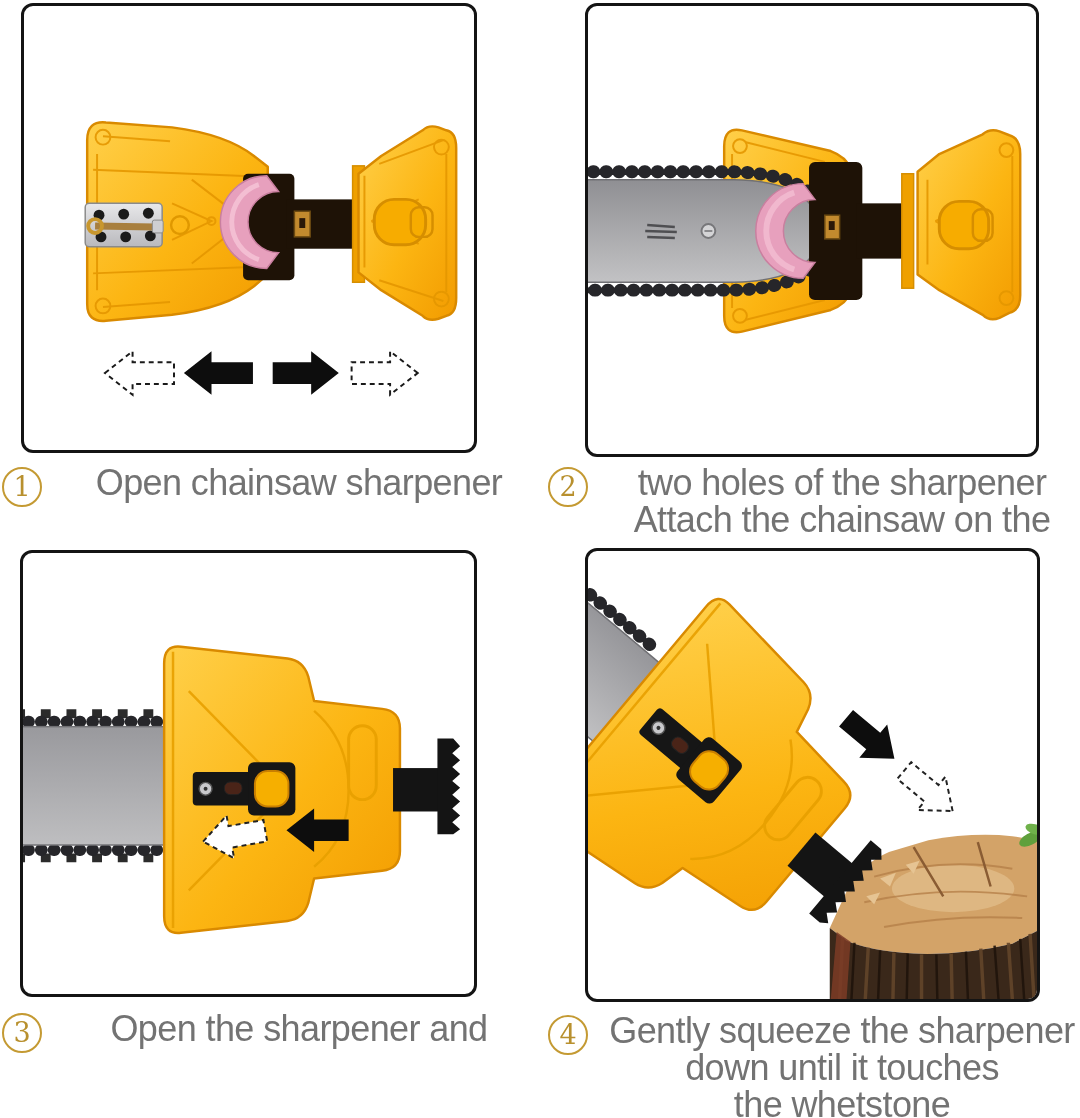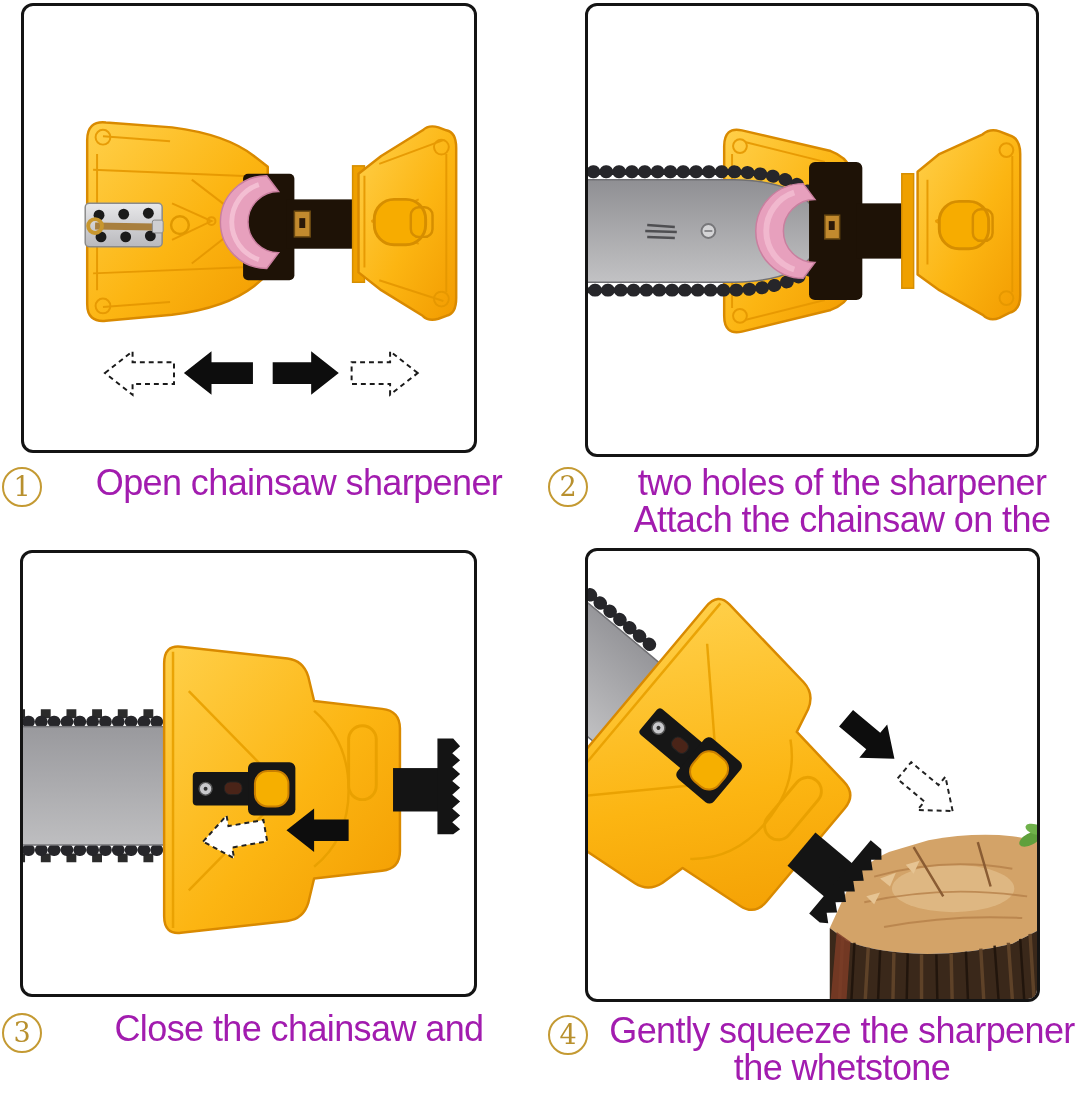--- a/index.html
+++ b/index.html
@@ -4,21 +4,21 @@
 <style>
   html,body{margin:0;padding:0;background:#fff;}
   .sheet{position:relative;width:1080px;height:1118px;background:#ffffff;overflow:hidden;
          font-family:"Liberation Sans",sans-serif;}
   .photo{position:absolute;box-sizing:border-box;border:3px solid #141414;border-radius:12px;
          background:#fff;overflow:hidden;}
   .photo svg{display:block;width:100%;height:100%;}
   .caption{position:absolute;display:flex;align-items:flex-start;gap:16px;}
   .num{flex:none;width:36px;height:36px;margin-top:3px;border:2px solid #c49a33;border-radius:50%;
        color:#b8902e;font-family:"DejaVu Serif",serif;font-size:27px;line-height:36px;text-align:center;}
-  .cap-lines{flex:1;text-align:center;font-size:36px;line-height:37px;color:#a21caf;
+  .cap-lines{flex:1;text-align:center;font-size:36px;line-height:37px;color:#737373;
              letter-spacing:-0.6px;font-weight:400;}
 </style>
 </head>
 <body>
 
 <div class="sheet">
 
   <div class="photo" style="left:21px;top:3px;width:456px;height:450px;">
   <svg viewBox="0 0 456 450">
     <defs>
@@ -281,25 +281,26 @@
     <span class="num">2</span>
     <div class="cap-lines">
       <div>two holes of the sharpener</div>
       <div>Attach the chainsaw on the</div>
     </div>
   </div>
 
   <div class="caption" style="left:2px;top:1010px;width:538px;">
     <span class="num">3</span>
     <div class="cap-lines">
-      <div>Close the chainsaw and</div>
+      <div>Open the sharpener and</div>
     </div>
   </div>
 
   <div class="caption" style="left:548px;top:1012px;width:532px;">
     <span class="num">4</span>
     <div class="cap-lines">
       <div>Gently squeeze the sharpener</div>
+      <div>down until it touches</div>
       <div>the whetstone</div>
     </div>
   </div>
 
 </div>
 
 </body></html>

